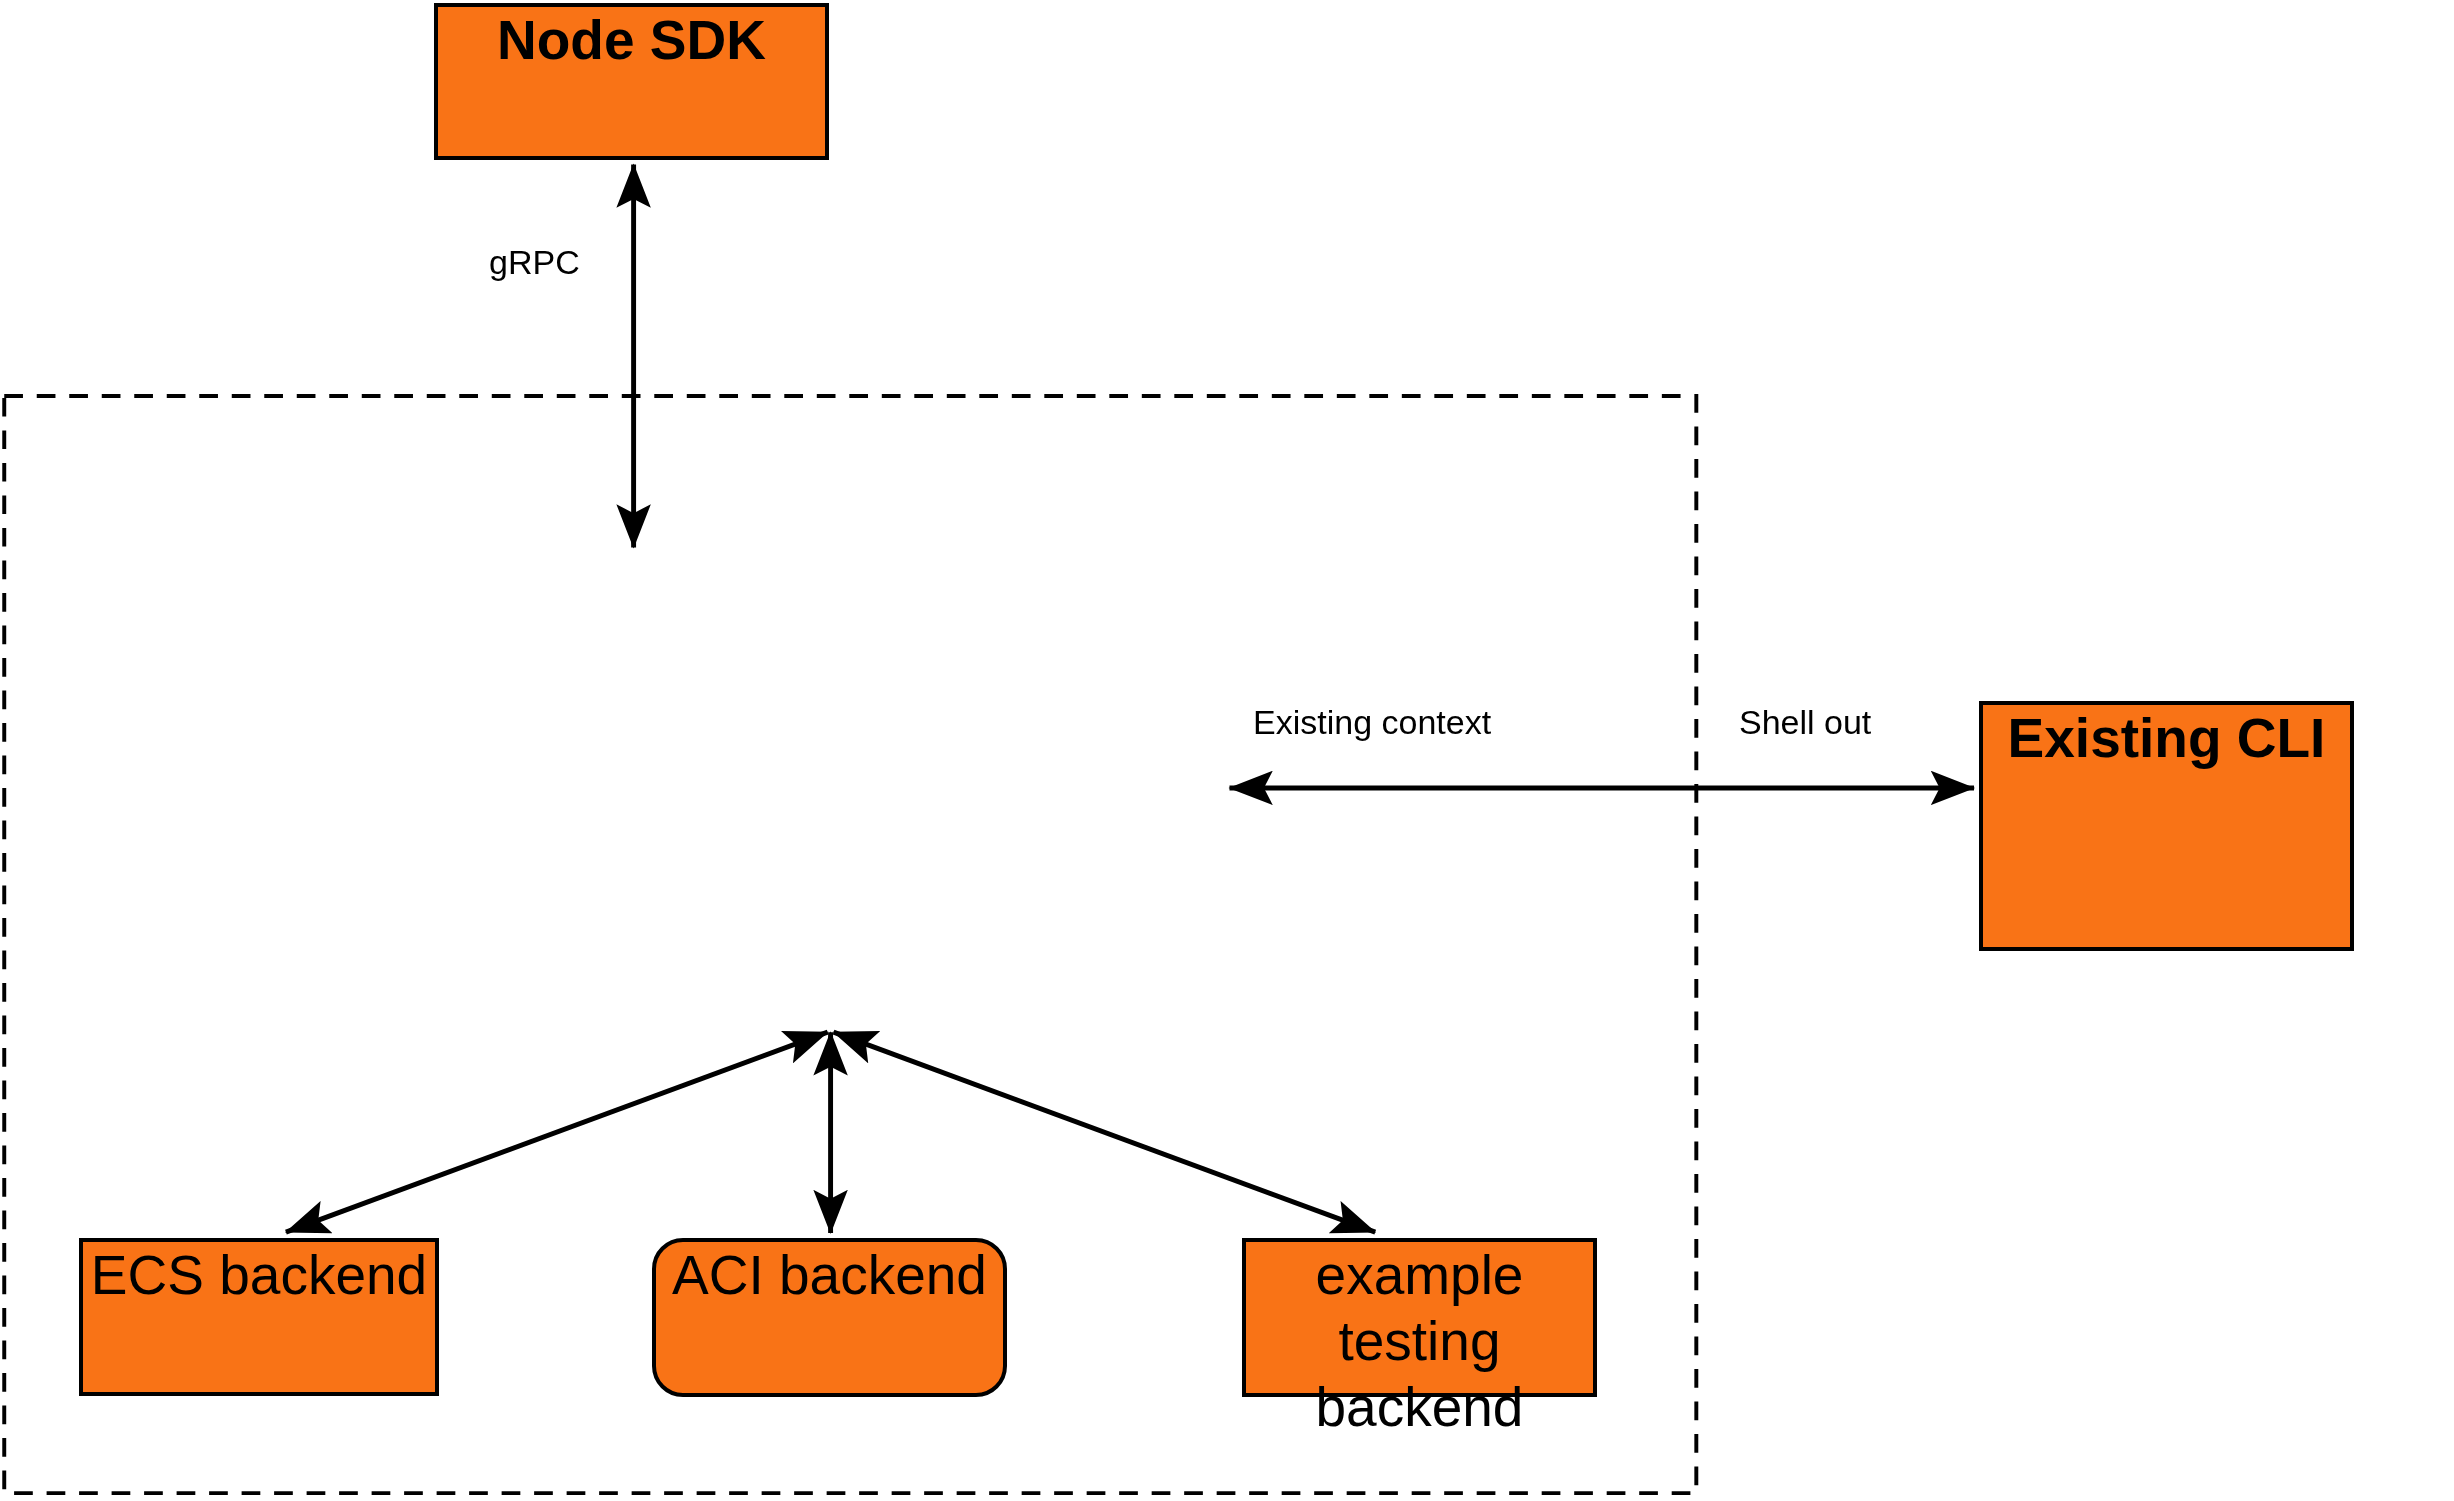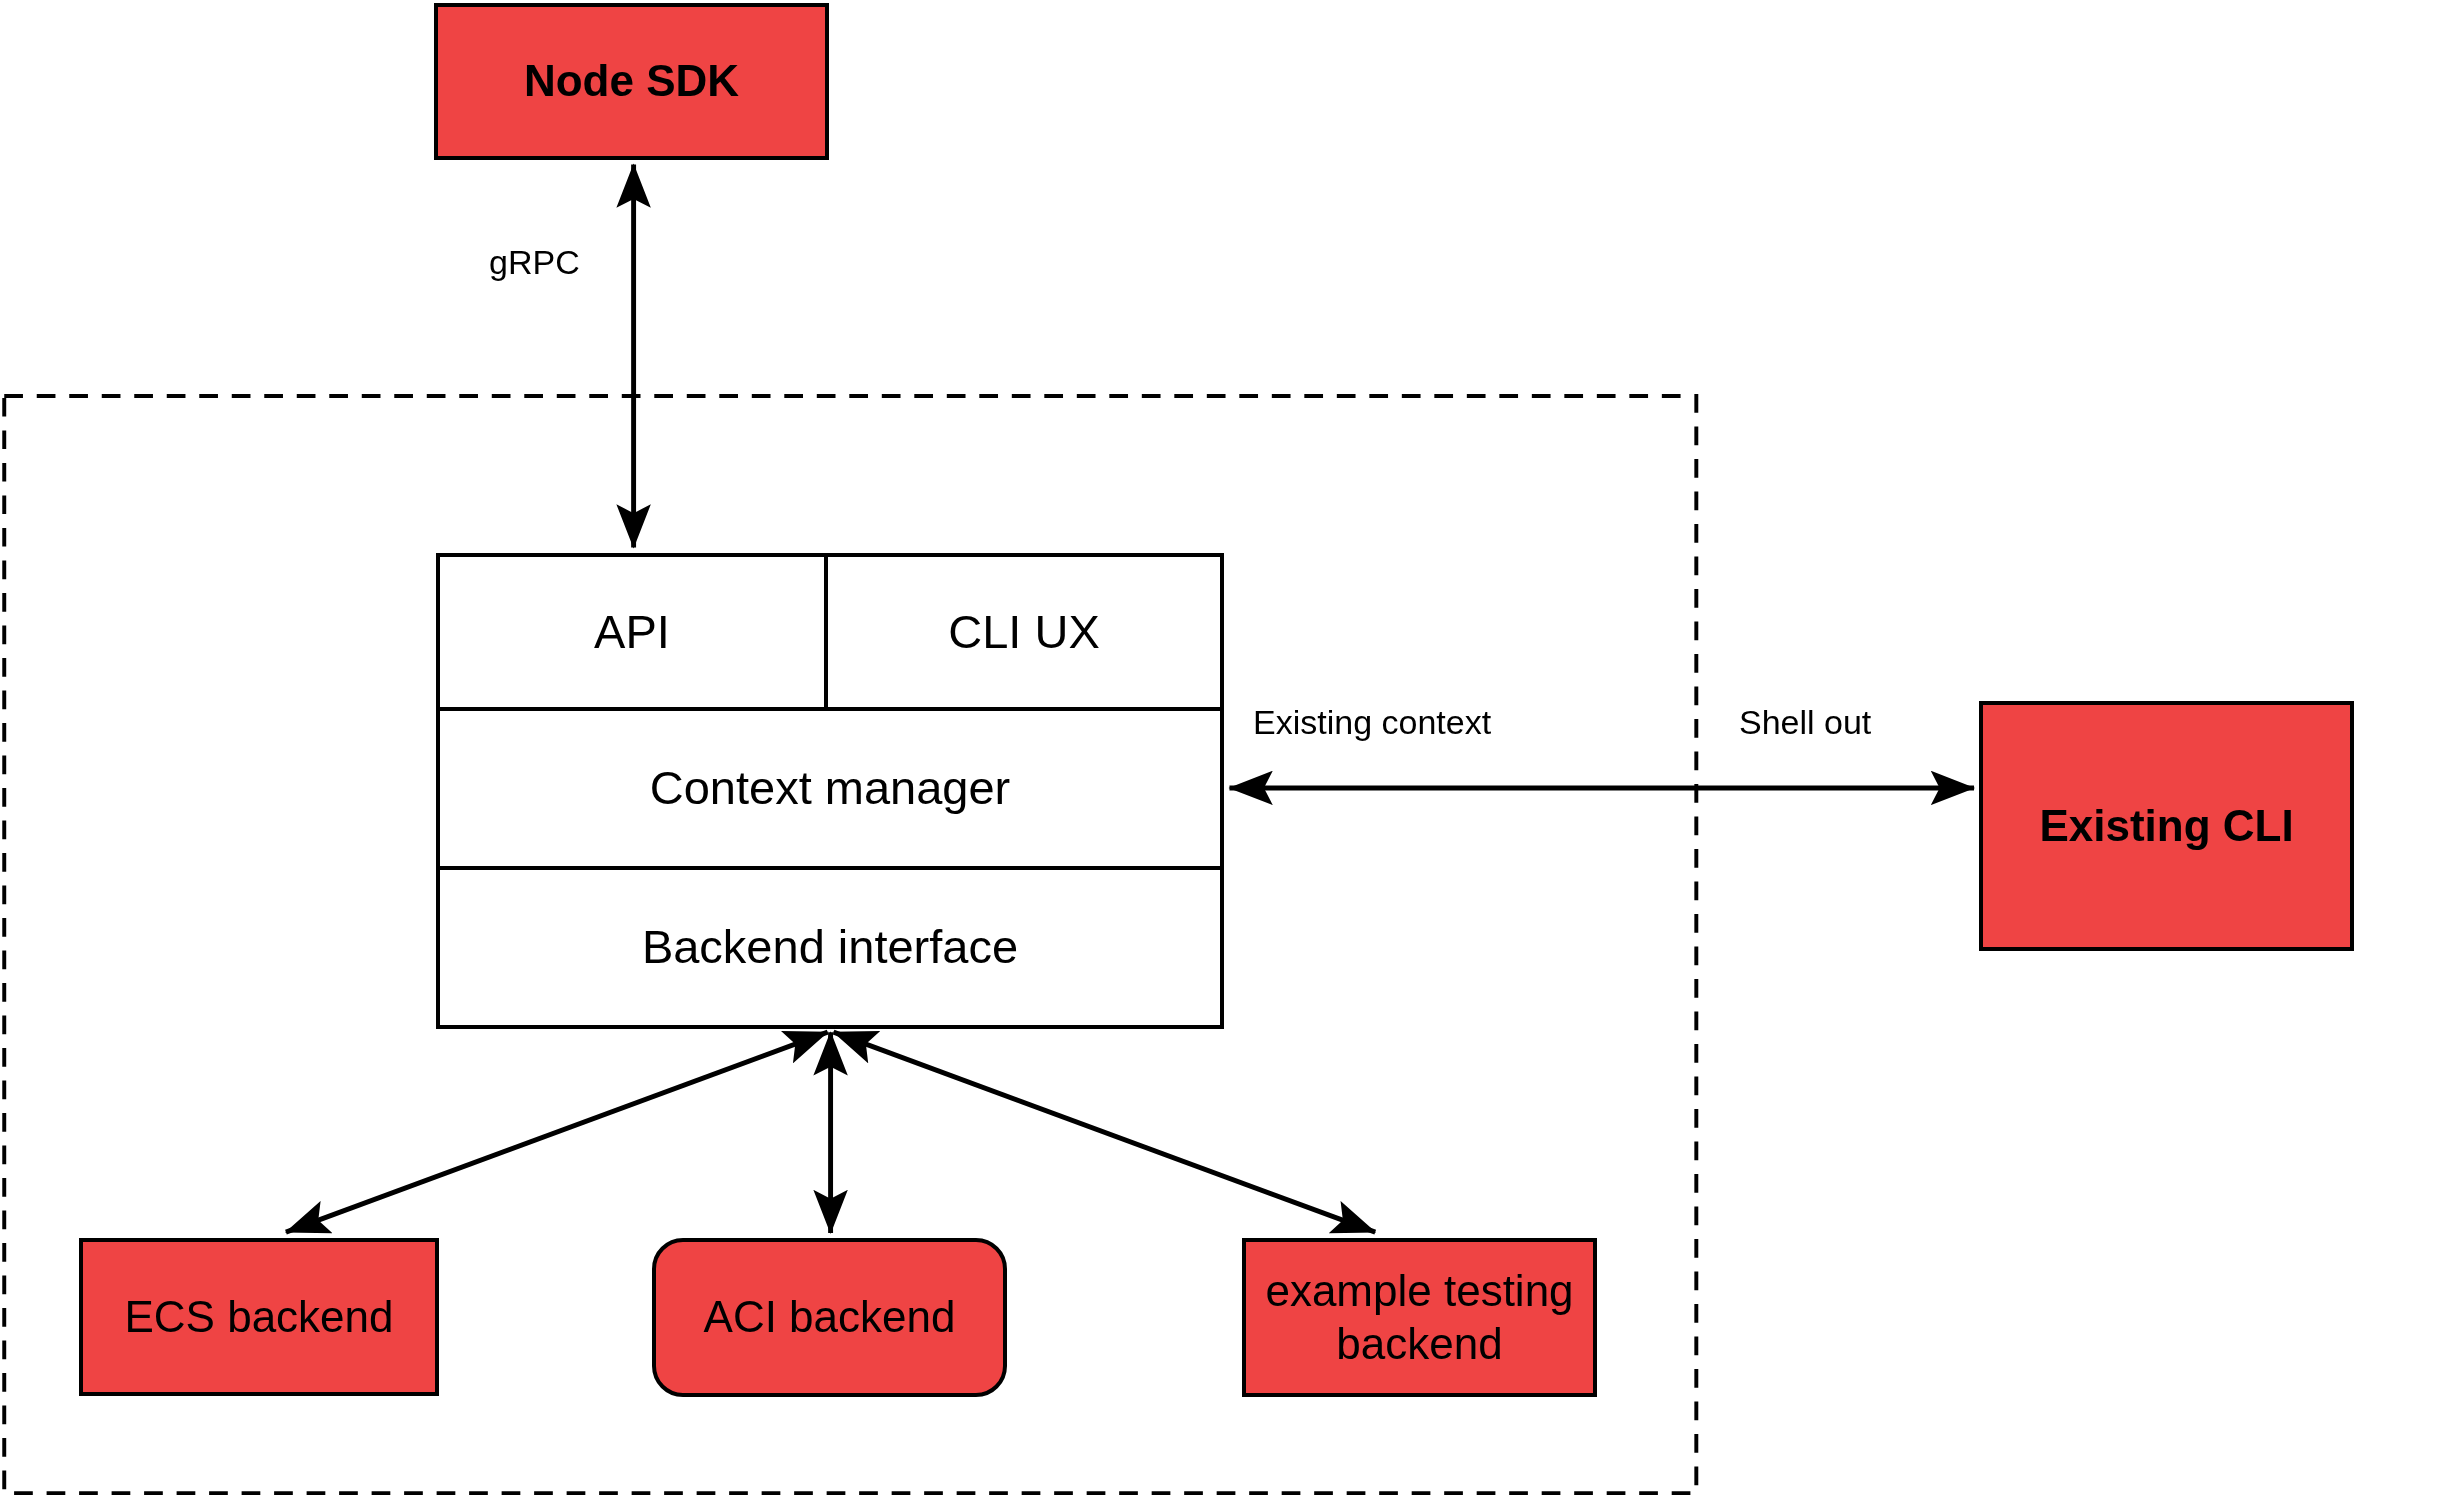--- a/index.html
+++ b/index.html
@@ -20,26 +20,26 @@
     position: absolute;
     left: 0;
     top: 0;
     width: 2455px;
     height: 1501px;
   }
   .node {
     position: absolute;
     box-sizing: border-box;
     border: 4.9px solid #000000;
-    background: #ef4444;
+    background: #f97316;
     display: flex;
-    align-items: center;
+    align-items: flex-start;
     justify-content: center;
     text-align: center;
-    font-size: 44px;
+    font-size: 55px;
     line-height: 1.2;
   }
   .node.bold { font-weight: bold; }
 
   
   #composite {
     position: absolute;
     box-sizing: border-box;
     left: 436px;
     top: 553px;
@@ -108,40 +108,20 @@
     <line x1="846" y1="1048" x2="1396" y2="1251" stroke="#000000" stroke-width="5" marker-start="url(#ah)" marker-end="url(#ah)"></line>
   </svg>
 
 
   <div class="node bold" style="left:434px; top:3px; width:395px; height:157px;">
     <span>Node SDK</span>
   </div>
 
   <div class="free-label" style="left:489px; top:242px;">gRPC</div>
 
-  <div id="composite">
-    <div class="row row1">
-      <div class="cell cell-api">
-        <span>API</span>
-      </div>
-      <div class="cell cell-cliux">
-        <span>CLI UX</span>
-      </div>
-    </div>
-    <div class="row row2">
-      <div class="cell cell-wide">
-        <span>Context manager</span>
-      </div>
-    </div>
-    <div class="row row3">
-      <div class="cell cell-wide">
-        <span>Backend interface</span>
-      </div>
-    </div>
-  </div>
 
   <div class="free-label" style="left:1253px; top:702px;">Existing context</div>
   <div class="free-label" style="left:1739px; top:702px;">Shell out</div>
 
   <div class="node bold" style="left:1979px; top:701px; width:375px; height:250px;">
     <span>Existing CLI</span>
   </div>
 
   <div class="node" style="left:79px; top:1238px; width:360px; height:158px;">
     <span>ECS backend</span>

